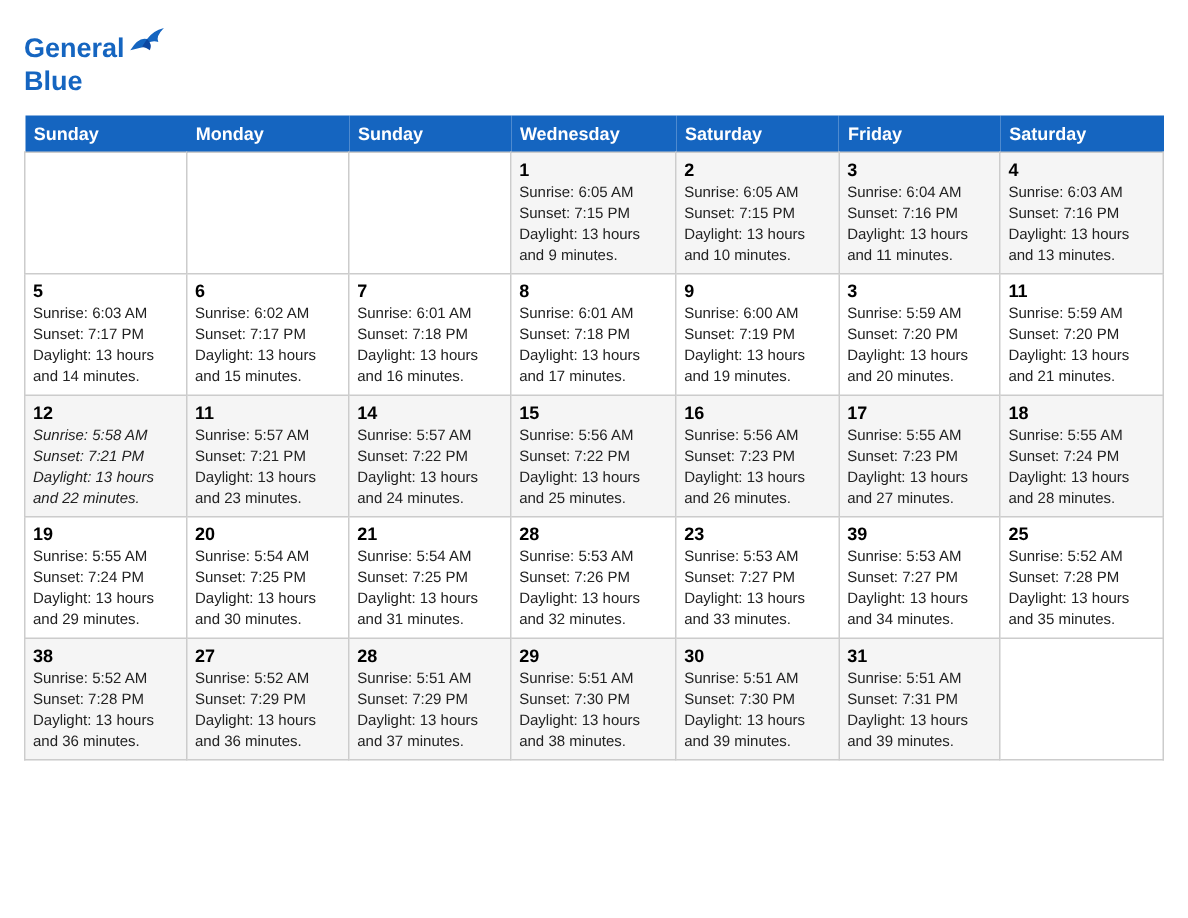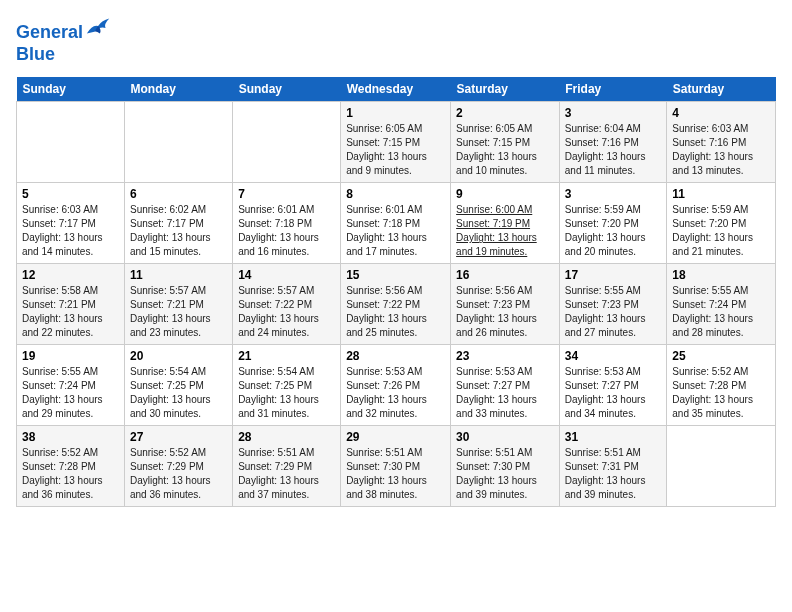--- a/index.html
+++ b/index.html
@@ -178,21 +178,21 @@
         </td>
         <td>
           <span class="day-number">8</span>
           <div class="day-info" style="white-space: pre-line;">Sunrise: 6:01 AM
 Sunset: 7:18 PM
 Daylight: 13 hours
 and 17 minutes.</div>
         </td>
         <td>
           <span class="day-number">9</span>
-          <div class="day-info" style="white-space: pre-line; text-decoration: underline;">Sunrise: 6:00 AM
+          <div class="day-info" style="white-space: pre-line;">Sunrise: 6:00 AM
 Sunset: 7:19 PM
 Daylight: 13 hours
 and 19 minutes.</div>
         </td>
         <td>
           <span class="day-number">3</span>
           <div class="day-info" style="white-space: pre-line;">Sunrise: 5:59 AM
 Sunset: 7:20 PM
 Daylight: 13 hours
 and 20 minutes.</div>
@@ -201,21 +201,21 @@
           <span class="day-number">11</span>
           <div class="day-info" style="white-space: pre-line;">Sunrise: 5:59 AM
 Sunset: 7:20 PM
 Daylight: 13 hours
 and 21 minutes.</div>
         </td>
       </tr>
       <tr>
         <td>
           <span class="day-number">12</span>
-          <div class="day-info" style="white-space: pre-line;">Sunrise: 5:58 AM
+          <div class="day-info" style="white-space: pre-line; font-style: italic;">Sunrise: 5:58 AM
 Sunset: 7:21 PM
 Daylight: 13 hours
 and 22 minutes.</div>
         </td>
         <td>
           <span class="day-number">11</span>
           <div class="day-info" style="white-space: pre-line;">Sunrise: 5:57 AM
 Sunset: 7:21 PM
 Daylight: 13 hours
 and 23 minutes.</div>
@@ -286,21 +286,21 @@
 and 32 minutes.</div>
         </td>
         <td>
           <span class="day-number">23</span>
           <div class="day-info" style="white-space: pre-line;">Sunrise: 5:53 AM
 Sunset: 7:27 PM
 Daylight: 13 hours
 and 33 minutes.</div>
         </td>
         <td>
-          <span class="day-number">34</span>
+          <span class="day-number">39</span>
           <div class="day-info" style="white-space: pre-line;">Sunrise: 5:53 AM
 Sunset: 7:27 PM
 Daylight: 13 hours
 and 34 minutes.</div>
         </td>
         <td>
           <span class="day-number">25</span>
           <div class="day-info" style="white-space: pre-line;">Sunrise: 5:52 AM
 Sunset: 7:28 PM
 Daylight: 13 hours

